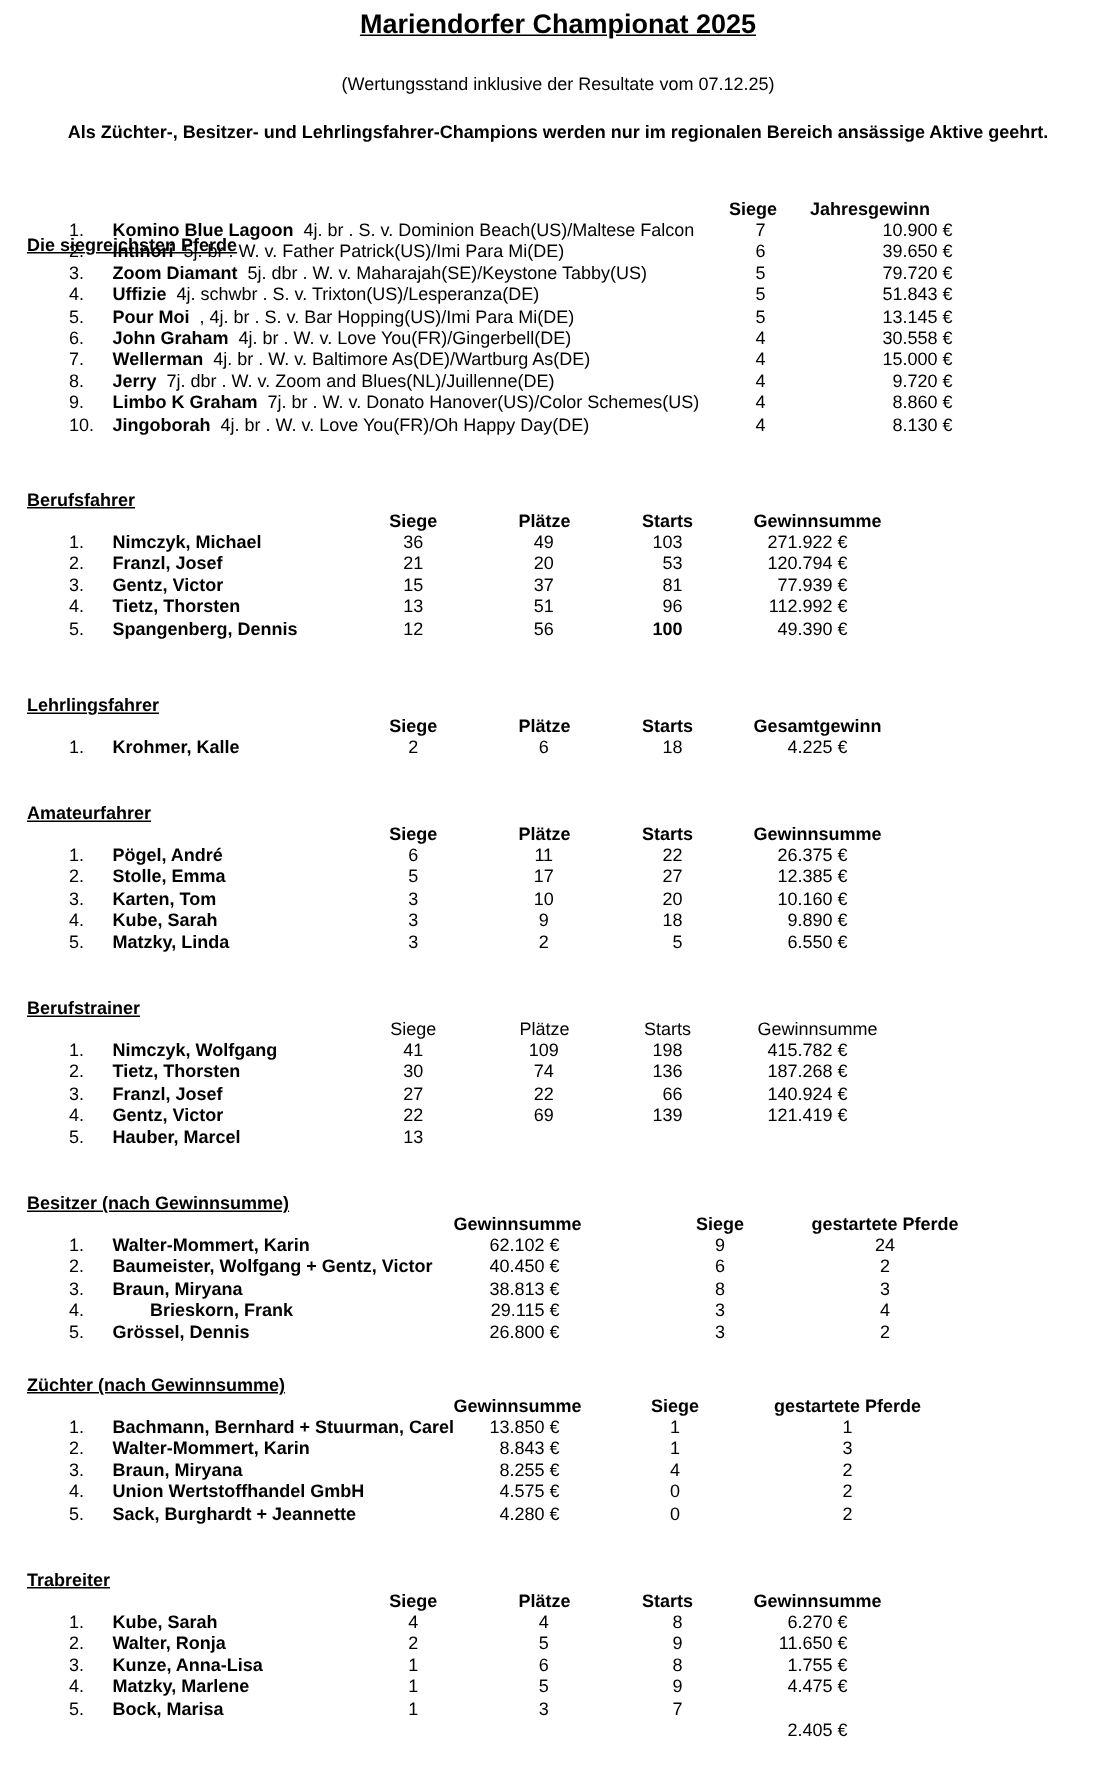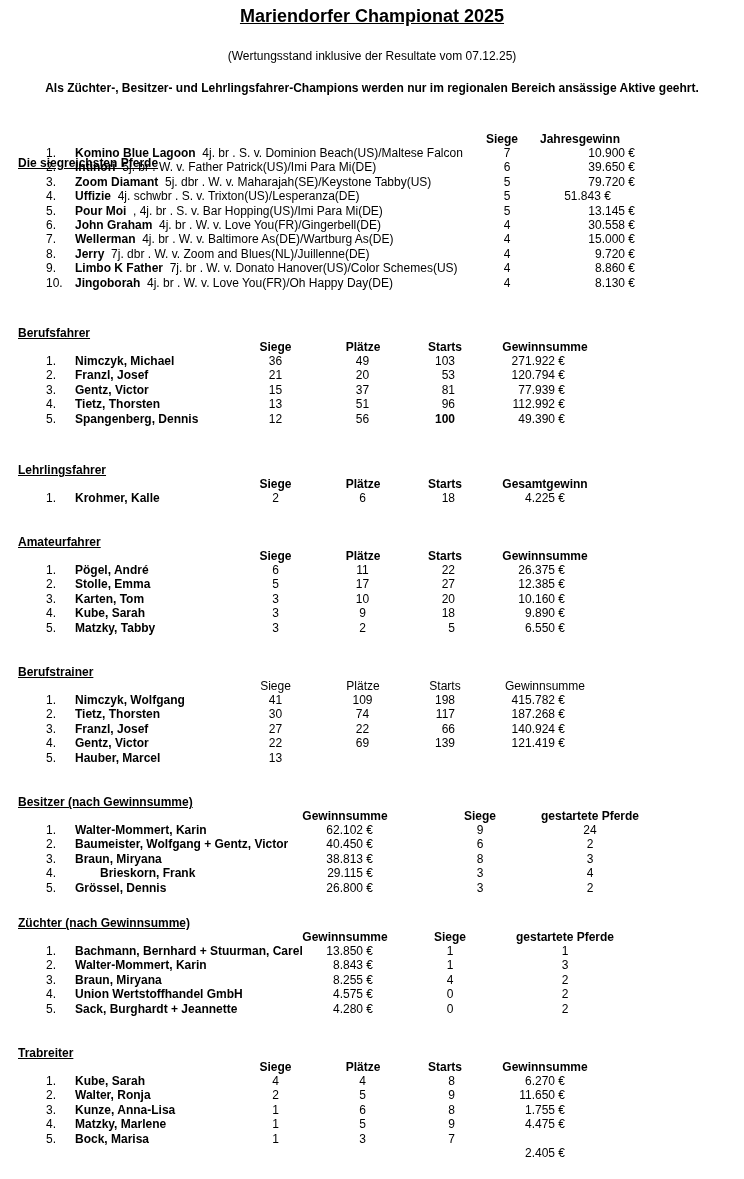--- a/index.html
+++ b/index.html
@@ -38,39 +38,39 @@
     <div class="abs row name" style="top:160.4px;"><span>Intinori</span>&nbsp;&nbsp;<span class="horse-desc">5j. br . W. v. Father Patrick(US)/Imi Para Mi(DE)</span></div>
     <div class="abs row ctr" style="top:160.4px;left:497px;width:20px;">6</div>
     <div class="abs row num" style="top:160.4px;left:540px;width:95px;">39.650 €</div>
     <div class="abs row" style="top:174.8px;left:46px;">3.</div>
     <div class="abs row name" style="top:174.8px;"><span>Zoom Diamant</span>&nbsp;&nbsp;<span class="horse-desc">5j. dbr . W. v. Maharajah(SE)/Keystone Tabby(US)</span></div>
     <div class="abs row ctr" style="top:174.8px;left:497px;width:20px;">5</div>
     <div class="abs row num" style="top:174.8px;left:540px;width:95px;">79.720 €</div>
     <div class="abs row" style="top:189.2px;left:46px;">4.</div>
     <div class="abs row name" style="top:189.2px;"><span>Uffizie</span>&nbsp;&nbsp;<span class="horse-desc">4j. schwbr . S. v. Trixton(US)/Lesperanza(DE)</span></div>
     <div class="abs row ctr" style="top:189.2px;left:497px;width:20px;">5</div>
-    <div class="abs row num" style="top:189.2px;left:540px;width:95px;text-align:center;">51.843 €</div>
+    <div class="abs row num" style="top:189.2px;left:540px;width:95px;">51.843 €</div>
     <div class="abs row" style="top:203.6px;left:46px;">5.</div>
     <div class="abs row name" style="top:203.6px;"><span>Pour Moi</span>&nbsp;&nbsp;<span class="horse-desc">, 4j. br . S. v. Bar Hopping(US)/Imi Para Mi(DE)</span></div>
     <div class="abs row ctr" style="top:203.6px;left:497px;width:20px;">5</div>
     <div class="abs row num" style="top:203.6px;left:540px;width:95px;">13.145 €</div>
     <div class="abs row" style="top:218px;left:46px;">6.</div>
     <div class="abs row name" style="top:218px;"><span>John Graham</span>&nbsp;&nbsp;<span class="horse-desc">4j. br . W. v. Love You(FR)/Gingerbell(DE)</span></div>
     <div class="abs row ctr" style="top:218px;left:497px;width:20px;">4</div>
     <div class="abs row num" style="top:218px;left:540px;width:95px;">30.558 €</div>
     <div class="abs row" style="top:232.4px;left:46px;">7.</div>
     <div class="abs row name" style="top:232.4px;"><span>Wellerman</span>&nbsp;&nbsp;<span class="horse-desc">4j. br . W. v. Baltimore As(DE)/Wartburg As(DE)</span></div>
     <div class="abs row ctr" style="top:232.4px;left:497px;width:20px;">4</div>
     <div class="abs row num" style="top:232.4px;left:540px;width:95px;">15.000 €</div>
     <div class="abs row" style="top:246.8px;left:46px;">8.</div>
     <div class="abs row name" style="top:246.8px;"><span>Jerry</span>&nbsp;&nbsp;<span class="horse-desc">7j. dbr . W. v. Zoom and Blues(NL)/Juillenne(DE)</span></div>
     <div class="abs row ctr" style="top:246.8px;left:497px;width:20px;">4</div>
     <div class="abs row num" style="top:246.8px;left:540px;width:95px;">9.720 €</div>
     <div class="abs row" style="top:261.2px;left:46px;">9.</div>
-    <div class="abs row name" style="top:261.2px;"><span>Limbo K Father</span>&nbsp;&nbsp;<span class="horse-desc">7j. br . W. v. Donato Hanover(US)/Color Schemes(US)</span></div>
+    <div class="abs row name" style="top:261.2px;"><span>Limbo K Graham</span>&nbsp;&nbsp;<span class="horse-desc">7j. br . W. v. Donato Hanover(US)/Color Schemes(US)</span></div>
     <div class="abs row ctr" style="top:261.2px;left:497px;width:20px;">4</div>
     <div class="abs row num" style="top:261.2px;left:540px;width:95px;">8.860 €</div>
     <div class="abs row" style="top:275.6px;left:46px;">10.</div>
     <div class="abs row name" style="top:275.6px;"><span>Jingoborah</span>&nbsp;&nbsp;<span class="horse-desc">4j. br . W. v. Love You(FR)/Oh Happy Day(DE)</span></div>
     <div class="abs row ctr" style="top:275.6px;left:497px;width:20px;">4</div>
     <div class="abs row num" style="top:275.6px;left:540px;width:95px;">8.130 €</div>
     <div class="abs sec-h" style="top:326px;">Berufsfahrer</div>
     <div class="abs hdr ctr" style="top:340px;left:248px;width:55px;">Siege</div>
     <div class="abs hdr ctr" style="top:340px;left:333px;width:60px;">Plätze</div>
     <div class="abs hdr ctr" style="top:340px;left:420px;width:50px;">Starts</div>
@@ -139,41 +139,41 @@
     <div class="abs row ctr" style="top:591.8px;left:345px;width:35px;">10</div>
     <div class="abs row num" style="top:591.8px;left:420px;width:35px;">20</div>
     <div class="abs row num" style="top:591.8px;left:480px;width:85px;">10.160 €</div>
     <div class="abs row" style="top:606.2px;left:46px;">4.</div>
     <div class="abs row name" style="top:606.2px;">Kube, Sarah</div>
     <div class="abs row ctr" style="top:606.2px;left:258px;width:35px;">3</div>
     <div class="abs row ctr" style="top:606.2px;left:345px;width:35px;">9</div>
     <div class="abs row num" style="top:606.2px;left:420px;width:35px;">18</div>
     <div class="abs row num" style="top:606.2px;left:480px;width:85px;">9.890 €</div>
     <div class="abs row" style="top:620.6px;left:46px;">5.</div>
-    <div class="abs row name" style="top:620.6px;">Matzky, Tabby</div>
+    <div class="abs row name" style="top:620.6px;">Matzky, Linda</div>
     <div class="abs row ctr" style="top:620.6px;left:258px;width:35px;">3</div>
     <div class="abs row ctr" style="top:620.6px;left:345px;width:35px;">2</div>
     <div class="abs row num" style="top:620.6px;left:420px;width:35px;">5</div>
     <div class="abs row num" style="top:620.6px;left:480px;width:85px;">6.550 €</div>
     <div class="abs sec-h" style="top:665px;">Berufstrainer</div>
     <div class="abs hdr reg ctr" style="top:679px;left:248px;width:55px;">Siege</div>
     <div class="abs hdr reg ctr" style="top:679px;left:333px;width:60px;">Plätze</div>
     <div class="abs hdr reg ctr" style="top:679px;left:420px;width:50px;">Starts</div>
     <div class="abs hdr reg ctr" style="top:679px;left:490px;width:110px;">Gewinnsumme</div>
     <div class="abs row" style="top:693px;left:46px;">1.</div>
     <div class="abs row name" style="top:693px;">Nimczyk, Wolfgang</div>
     <div class="abs row ctr" style="top:693px;left:258px;width:35px;">41</div>
     <div class="abs row ctr" style="top:693px;left:345px;width:35px;">109</div>
     <div class="abs row num" style="top:693px;left:420px;width:35px;">198</div>
     <div class="abs row num" style="top:693px;left:480px;width:85px;">415.782 €</div>
     <div class="abs row" style="top:707.4px;left:46px;">2.</div>
     <div class="abs row name" style="top:707.4px;">Tietz, Thorsten</div>
     <div class="abs row ctr" style="top:707.4px;left:258px;width:35px;">30</div>
     <div class="abs row ctr" style="top:707.4px;left:345px;width:35px;">74</div>
-    <div class="abs row num" style="top:707.4px;left:420px;width:35px;">117</div>
+    <div class="abs row num" style="top:707.4px;left:420px;width:35px;">136</div>
     <div class="abs row num" style="top:707.4px;left:480px;width:85px;">187.268 €</div>
     <div class="abs row" style="top:721.8px;left:46px;">3.</div>
     <div class="abs row name" style="top:721.8px;">Franzl, Josef</div>
     <div class="abs row ctr" style="top:721.8px;left:258px;width:35px;">27</div>
     <div class="abs row ctr" style="top:721.8px;left:345px;width:35px;">22</div>
     <div class="abs row num" style="top:721.8px;left:420px;width:35px;">66</div>
     <div class="abs row num" style="top:721.8px;left:480px;width:85px;">140.924 €</div>
     <div class="abs row" style="top:736.2px;left:46px;">4.</div>
     <div class="abs row name" style="top:736.2px;">Gentz, Victor</div>
     <div class="abs row ctr" style="top:736.2px;left:258px;width:35px;">22</div>

